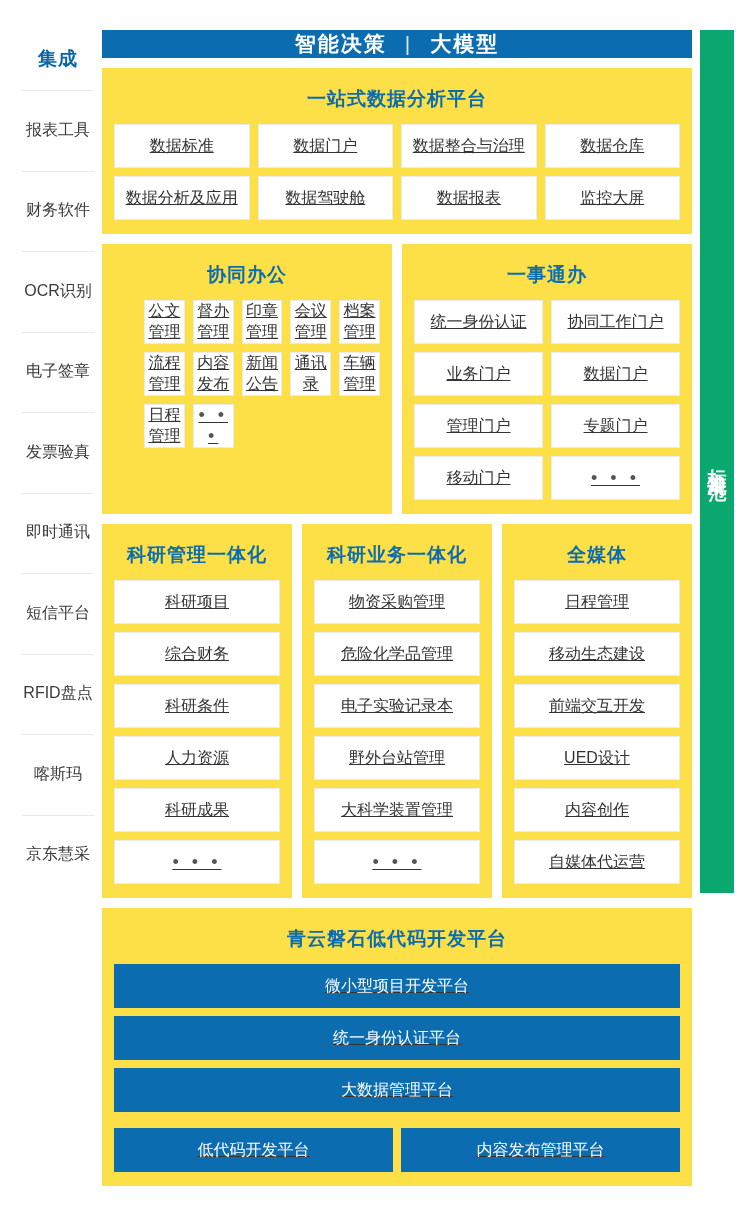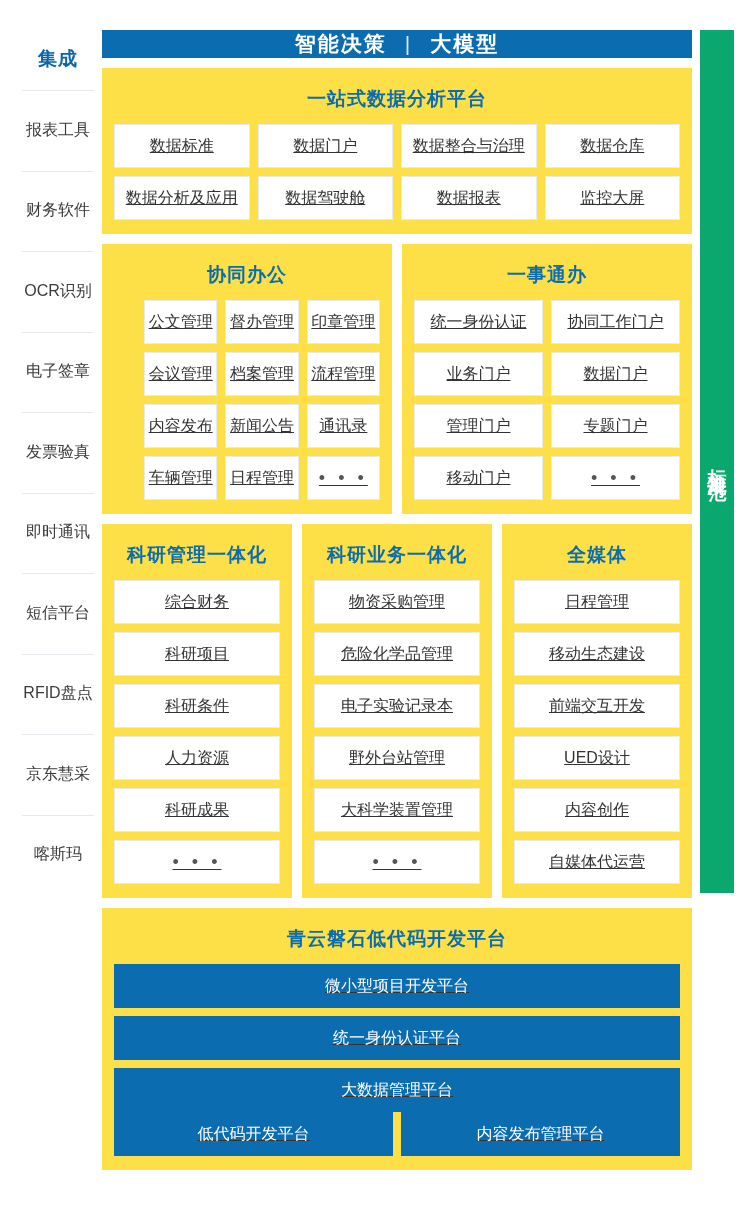--- a/index.html
+++ b/index.html
@@ -94,32 +94,32 @@
     box-sizing:border-box;
   }
   .cell.dots{letter-spacing:4px;font-size:18px;color:#555;}
 
   
   .dp-grid{grid-template-columns:repeat(4,1fr);}
 
   
   .row2{display:flex;gap:10px;}
   .row2 > .panel{flex:1 1 0;min-width:0;}
-  .office-grid{grid-template-columns:repeat(3,1fr);margin-left:30px;}
+  .office-grid{grid-template-columns:repeat(5,1fr);margin-left:30px;}
   .ystb-grid{grid-template-columns:repeat(2,1fr);}
 
   
   .row3{display:flex;gap:10px;}
   .row3 > .panel{flex:1 1 0;min-width:0;}
   .one-col{grid-template-columns:1fr;}
   .one-col .cell{height:44px;}
 
   
   .lc-grid3{grid-template-columns:repeat(1,1fr);}
-  .lc-grid2{grid-template-columns:repeat(2,1fr);margin-top:0;}
+  .lc-grid2{grid-template-columns:repeat(2,1fr);margin-top:16px;}
   .cell-blue{
     background:#0b6cb0;
     border:1px solid #0b6cb0;
     color:#ffffff;
     height:44px;
     display:flex;align-items:center;justify-content:center;
     font-size:16px;
     text-align:center;
     box-sizing:border-box;
   }
@@ -147,22 +147,22 @@
   <div class="left-col">
     <div class="left-title">集成</div>
     <div class="left-item">报表工具</div>
     <div class="left-item">财务软件</div>
     <div class="left-item">OCR识别</div>
     <div class="left-item">电子签章</div>
     <div class="left-item">发票验真</div>
     <div class="left-item">即时通讯</div>
     <div class="left-item">短信平台</div>
     <div class="left-item">RFID盘点</div>
+    <div class="left-item">喀斯玛</div>
     <div class="left-item">京东慧采</div>
-    <div class="left-item">喀斯玛</div>
   </div>
 
   <div class="center-col">
 
     <div class="blue-bar">
       <span>智能决策</span>
       <span class="sep">|</span>
       <span>大模型</span>
     </div>
 
@@ -211,22 +211,22 @@
           <div class="cell">移动门户</div>
           <div class="cell dots">• • •</div>
         </div>
       </div>
     </div>
 
     <div class="row3">
       <div class="panel">
         <div class="panel-title">科研管理一体化</div>
         <div class="grid one-col">
+          <div class="cell">科研项目</div>
           <div class="cell">综合财务</div>
-          <div class="cell">科研项目</div>
           <div class="cell">科研条件</div>
           <div class="cell">人力资源</div>
           <div class="cell">科研成果</div>
           <div class="cell dots">• • •</div>
         </div>
       </div>
 
       <div class="panel">
         <div class="panel-title">科研业务一体化</div>
         <div class="grid one-col">

